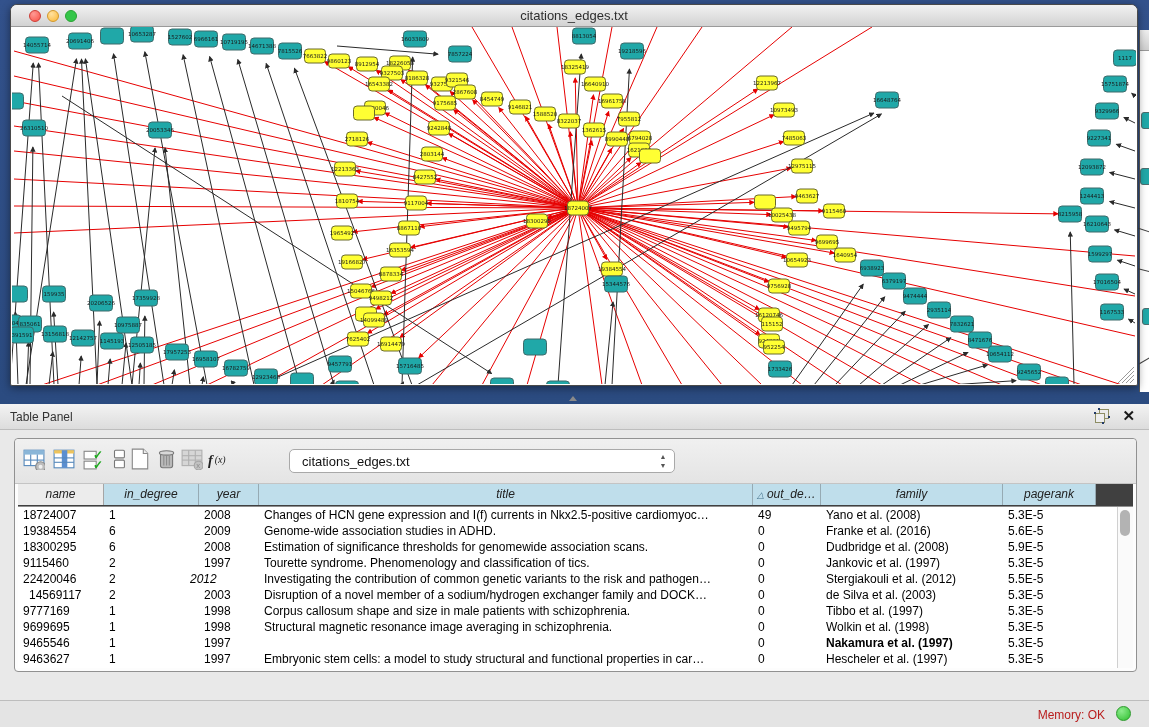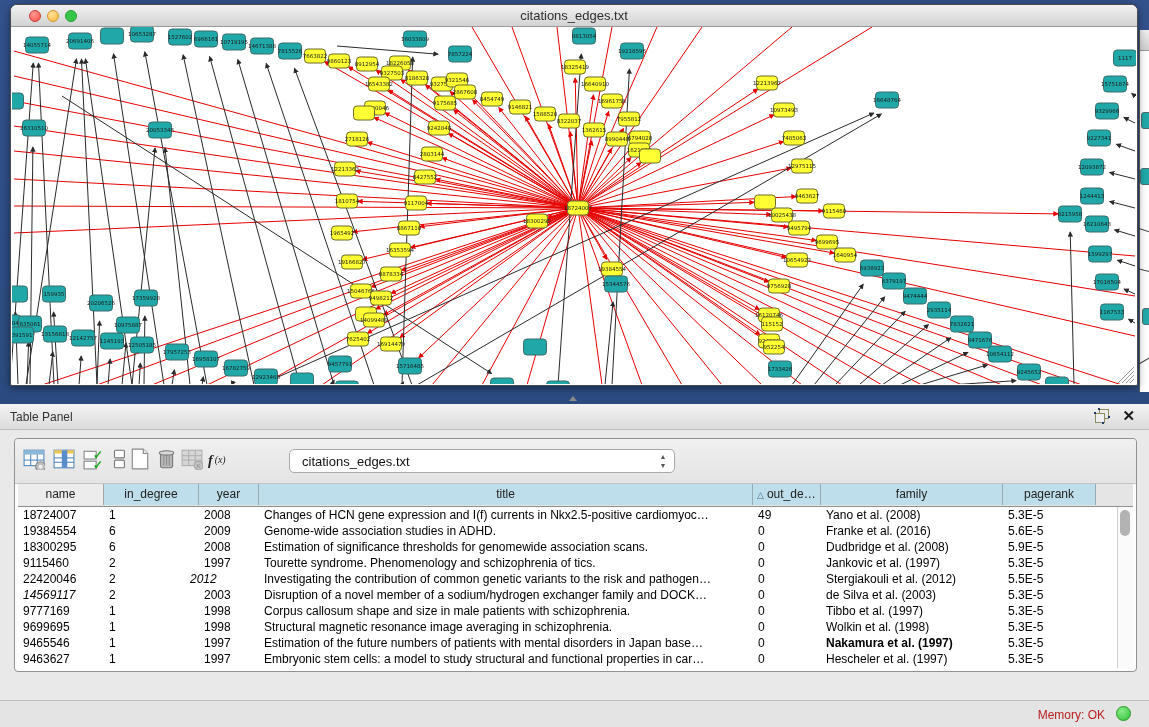--- a/index.html
+++ b/index.html
@@ -34,21 +34,21 @@
   #panel-body{position:absolute;left:14px;top:34px;width:1123px;height:234px;background:#fdfdfd;
     border:1px solid #919191;border-radius:4px;box-sizing:border-box;}
   #toolbar{position:absolute;left:0;top:0;width:100%;height:44px;background:linear-gradient(180deg,#f0f0f0,#e4e4e4);border-bottom:1px solid #c4c4c4;border-radius:4px 4px 0 0;}
   .tbi{position:absolute;top:9px;width:24px;height:26px;cursor:pointer;}
   #table-selector{position:absolute;left:274px;top:10px;width:386px;height:24px;background:#fff;
     border:1px solid #a9a9a9;border-radius:5px;box-sizing:border-box;cursor:pointer;}
   #selector-value{position:absolute;left:12px;top:4px;font-size:13px;color:#111;}
   #selector-stepper{position:absolute;right:5px;top:2px;width:12px;height:18px;font-size:7px;line-height:9px;color:#555;text-align:center;}
   
   #grid{position:absolute;left:3px;top:45px;right:3px;bottom:3px;background:#fff;overflow:hidden;}
-  .hdr-row{position:absolute;left:0;top:0;height:22px;width:100%;background:#e5e5e5;border-bottom:1px solid #8f8f8f;}
+  .hdr-row{position:absolute;left:0;top:0;height:22px;width:100%;background:#404040;border-bottom:1px solid #8f8f8f;font-style:italic;}
   .hdr-cell{position:absolute;top:0;height:21px;background:#bfdeeb;border-right:1px solid #96aab3;
     font-size:12px;color:#222;text-align:center;line-height:21px;box-sizing:border-box;overflow:hidden;white-space:nowrap;cursor:pointer;}
   .hdr-gray{background:#ececec;border-right:1px solid #a5a5a5;}
   .sort-tri{font-size:9px;color:#44718c;margin-right:3px;}
   .t-row{position:absolute;left:0;height:16px;width:1078px;cursor:default;}
   .t-cell{position:absolute;top:0;height:16px;font-size:12px;color:#000;line-height:16px;
     padding-left:5px;box-sizing:border-box;overflow:hidden;white-space:nowrap;}
   #vscroll{position:absolute;top:23px;right:0;width:15px;bottom:0;background:#fafafa;border-left:1px solid #d0d0d0;}
   #vthumb{position:absolute;left:2px;top:3px;width:10px;height:26px;border-radius:5px;background:#b3b3b3;cursor:pointer;}
   
@@ -614,36 +614,36 @@
               <div class="t-cell" style="left: 181px; width: 60px;">2008</div>
               <div class="t-cell" style="left: 241px; width: 494px;">Estimation of significance thresholds for genomewide association scans.</div>
               <div class="t-cell" style="left: 735px; width: 68px;">0</div>
               <div class="t-cell" style="left: 803px; width: 182px;">Dudbridge et al. (2008)</div>
               <div class="t-cell" style="left: 985px; width: 93px;">5.9E-5</div>
             </div>
             <div class="t-row" style="top: 71px;">
               <div class="t-cell" style="left: 0px; width: 86px;">9115460</div>
               <div class="t-cell" style="left: 86px; width: 95px;">2</div>
               <div class="t-cell" style="left: 181px; width: 60px;">1997</div>
-              <div class="t-cell" style="left: 241px; width: 494px;">Tourette syndrome. Phenomenology and schizophrenia of tics.</div>
+              <div class="t-cell" style="left: 241px; width: 494px;">Tourette syndrome. Phenomenology and classification of tics.</div>
               <div class="t-cell" style="left: 735px; width: 68px;">0</div>
               <div class="t-cell" style="left: 803px; width: 182px;">Jankovic et al. (1997)</div>
               <div class="t-cell" style="left: 985px; width: 93px;">5.3E-5</div>
             </div>
             <div class="t-row" style="top: 87px;">
               <div class="t-cell" style="left: 0px; width: 86px;">22420046</div>
               <div class="t-cell" style="left: 86px; width: 95px;">2</div>
               <div class="t-cell" style="left: 167px; width: 60px; font-style: italic;">2012</div>
               <div class="t-cell" style="left: 241px; width: 494px;">Investigating the contribution of common genetic variants to the risk and pathogen…</div>
               <div class="t-cell" style="left: 735px; width: 68px;">0</div>
               <div class="t-cell" style="left: 803px; width: 182px;">Stergiakouli et al. (2012)</div>
               <div class="t-cell" style="left: 985px; width: 93px;">5.5E-5</div>
             </div>
             <div class="t-row" style="top: 103px;">
-              <div class="t-cell" style="left: 0px; width: 86px; font-style: italic;">14569117</div>
+              <div class="t-cell" style="left: 6px; width: 86px;">14569117</div>
               <div class="t-cell" style="left: 86px; width: 95px;">2</div>
               <div class="t-cell" style="left: 181px; width: 60px;">2003</div>
               <div class="t-cell" style="left: 241px; width: 494px;">Disruption of a novel member of a sodium/hydrogen exchanger family and DOCK…</div>
               <div class="t-cell" style="left: 735px; width: 68px;">0</div>
               <div class="t-cell" style="left: 803px; width: 182px;">de Silva et al. (2003)</div>
               <div class="t-cell" style="left: 985px; width: 93px;">5.3E-5</div>
             </div>
             <div class="t-row" style="top: 119px;">
               <div class="t-cell" style="left: 0px; width: 86px;">9777169</div>
               <div class="t-cell" style="left: 86px; width: 95px;">1</div>
@@ -659,21 +659,20 @@
               <div class="t-cell" style="left: 181px; width: 60px;">1998</div>
               <div class="t-cell" style="left: 241px; width: 494px;">Structural magnetic resonance image averaging in schizophrenia.</div>
               <div class="t-cell" style="left: 735px; width: 68px;">0</div>
               <div class="t-cell" style="left: 803px; width: 182px;">Wolkin et al. (1998)</div>
               <div class="t-cell" style="left: 985px; width: 93px;">5.3E-5</div>
             </div>
             <div class="t-row" style="top: 151px;">
               <div class="t-cell" style="left: 0px; width: 86px;">9465546</div>
               <div class="t-cell" style="left: 86px; width: 95px;">1</div>
               <div class="t-cell" style="left: 181px; width: 60px;">1997</div>
-              <div class="t-cell" style="left: 241px; width: 494px;">Estimation of the future numbers of patients with mental disorders in Japan base…</div>
               <div class="t-cell" style="left: 735px; width: 68px;">0</div>
               <div class="t-cell" style="left: 803px; width: 182px; font-weight: bold;">Nakamura et al. (1997)</div>
               <div class="t-cell" style="left: 985px; width: 93px;">5.3E-5</div>
             </div>
             <div class="t-row" style="top: 167px;">
               <div class="t-cell" style="left: 0px; width: 86px;">9463627</div>
               <div class="t-cell" style="left: 86px; width: 95px;">1</div>
               <div class="t-cell" style="left: 181px; width: 60px;">1997</div>
               <div class="t-cell" style="left: 241px; width: 494px;">Embryonic stem cells: a model to study structural and functional properties in car…</div>
               <div class="t-cell" style="left: 735px; width: 68px;">0</div>

